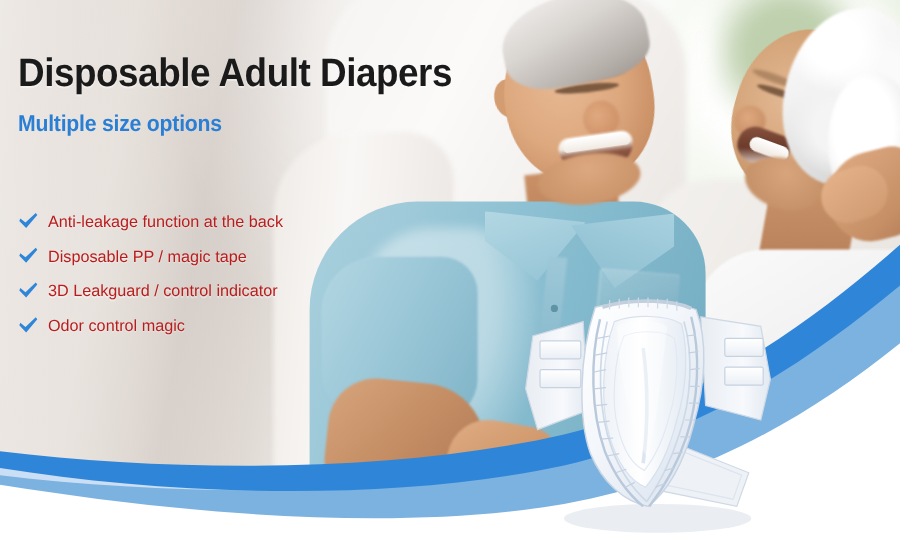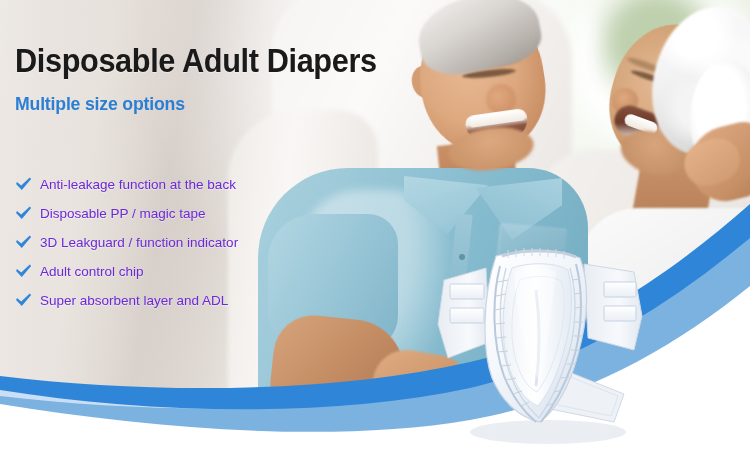--- a/index.html
+++ b/index.html
@@ -284,21 +284,21 @@
     position:absolute;left:14px;top:170px;width:330px;
   }
   .feature{
     display:flex;align-items:center;height:29px;
   }
   .check{
     width:19px;height:19px;flex:0 0 19px;margin-right:7px;
     display:block;
   }
   .feature-text{
-    font-size:13.5px;color:#6d28d9;white-space:nowrap;
+    font-size:13.5px;color:#b91c1c;white-space:nowrap;
     text-shadow:0 1px 1px rgba(255,255,255,.5);
   }
 
   
   .wave{
     position:absolute;left:0;top:0;width:750px;height:450px;
     pointer-events:none;
   }
 
   
@@ -377,36 +377,30 @@
       <svg class="check" viewBox="0 0 20 20">
         <path d="M2.2 9.6 L3.1 7.4 L7.6 11.0 L16.6 2.6 L18.0 4.3 L8.2 15.8 Z" fill="#2f86d8"></path>
       </svg>
       <span class="feature-text">Disposable PP / magic tape</span>
     </div>
 
     <div class="feature">
       <svg class="check" viewBox="0 0 20 20">
         <path d="M2.2 9.6 L3.1 7.4 L7.6 11.0 L16.6 2.6 L18.0 4.3 L8.2 15.8 Z" fill="#2f86d8"></path>
       </svg>
-      <span class="feature-text">3D Leakguard / function indicator</span>
+      <span class="feature-text">3D Leakguard / control indicator</span>
     </div>
 
     <div class="feature">
       <svg class="check" viewBox="0 0 20 20">
         <path d="M2.2 9.6 L3.1 7.4 L7.6 11.0 L16.6 2.6 L18.0 4.3 L8.2 15.8 Z" fill="#2f86d8"></path>
       </svg>
-      <span class="feature-text">Adult control chip</span>
+      <span class="feature-text">Odor control magic</span>
     </div>
 
-    <div class="feature">
-      <svg class="check" viewBox="0 0 20 20">
-        <path d="M2.2 9.6 L3.1 7.4 L7.6 11.0 L16.6 2.6 L18.0 4.3 L8.2 15.8 Z" fill="#2f86d8"></path>
-      </svg>
-      <span class="feature-text">Super absorbent layer and ADL</span>
-    </div>
 
   </div>
 
   <svg class="wave" viewBox="0 0 750 450">
 
     <path d="M0,386 C150,404 330,404 470,372 C580,346 668,286 750,214 L750,450 L0,450 Z" fill="#ffffff"></path>
 
     <path d="M0,378 C150,396 330,396 470,364 C580,338 668,278 750,206
              L750,286 C668,352 580,400 470,420 C330,444 150,428 0,404 Z" fill="#7cb2e0"></path>
 

